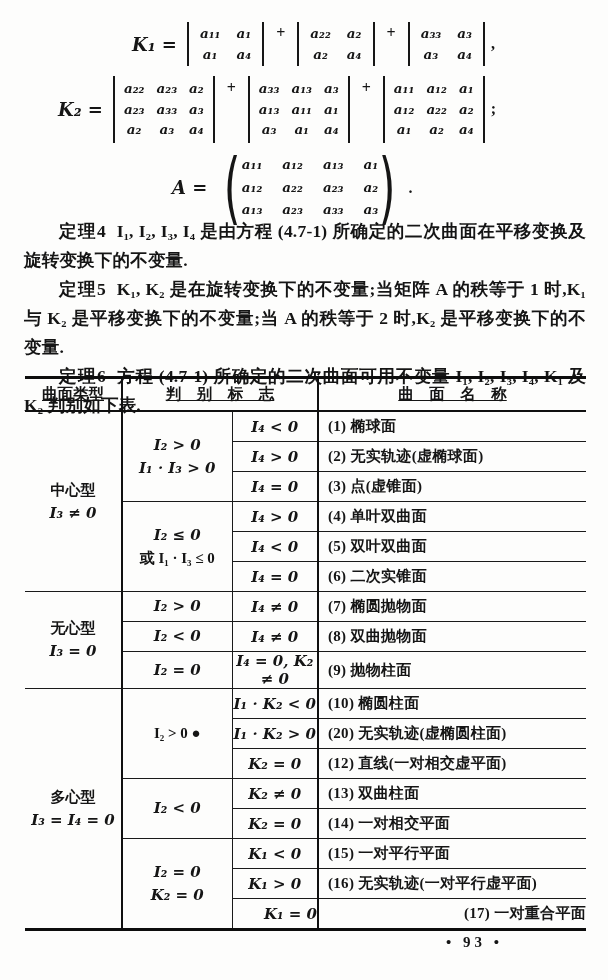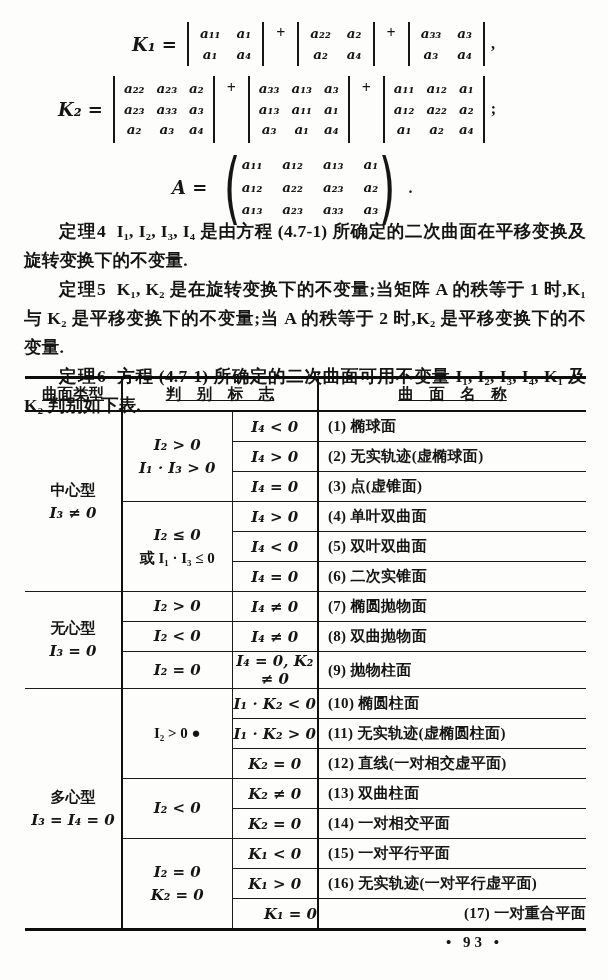--- a/index.html
+++ b/index.html
@@ -230,21 +230,21 @@
               <div class="tline math">I₃ = I₄ = 0</div>
             </td>
             <td class="cond" rowspan="3">
               <div class="tline">I₂ &gt; 0 ●</div>
             </td>
             <td class="mark math">I₁ · K₂ &lt; 0</td>
             <td class="name">(10) 椭圆柱面</td>
           </tr>
           <tr>
             <td class="mark math">I₁ · K₂ &gt; 0</td>
-            <td class="name">(11) 无实轨迹(虚椭圆柱面)</td>
+            <td class="name">(20) 无实轨迹(虚椭圆柱面)</td>
           </tr>
           <tr>
             <td class="mark math">K₂ = 0</td>
             <td class="name">(12) 直线(一对相交虚平面)</td>
           </tr>
           <tr>
             <td class="cond" rowspan="2">
               <div class="tline math">I₂ &lt; 0</div>
             </td>
             <td class="mark math">K₂ ≠ 0</td>

